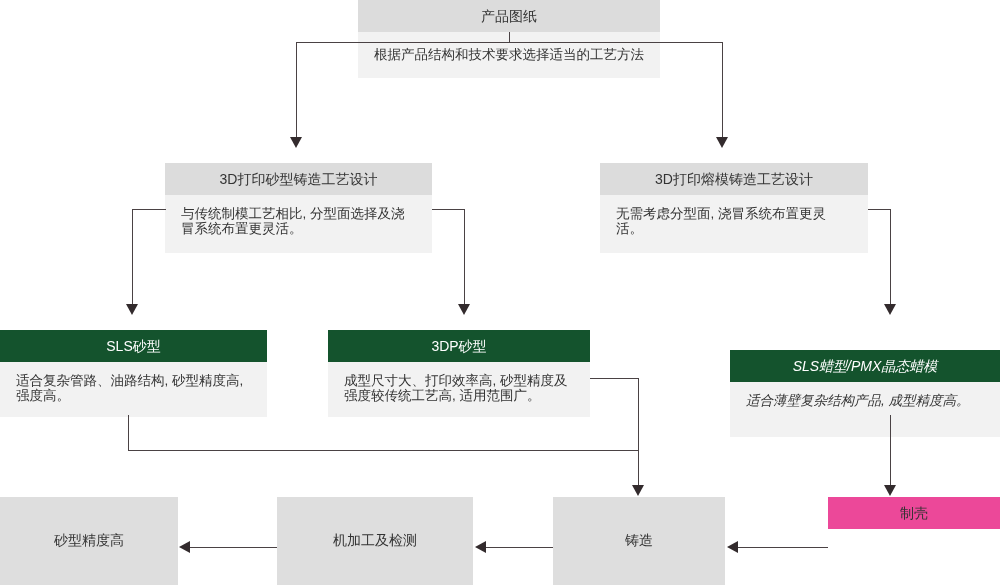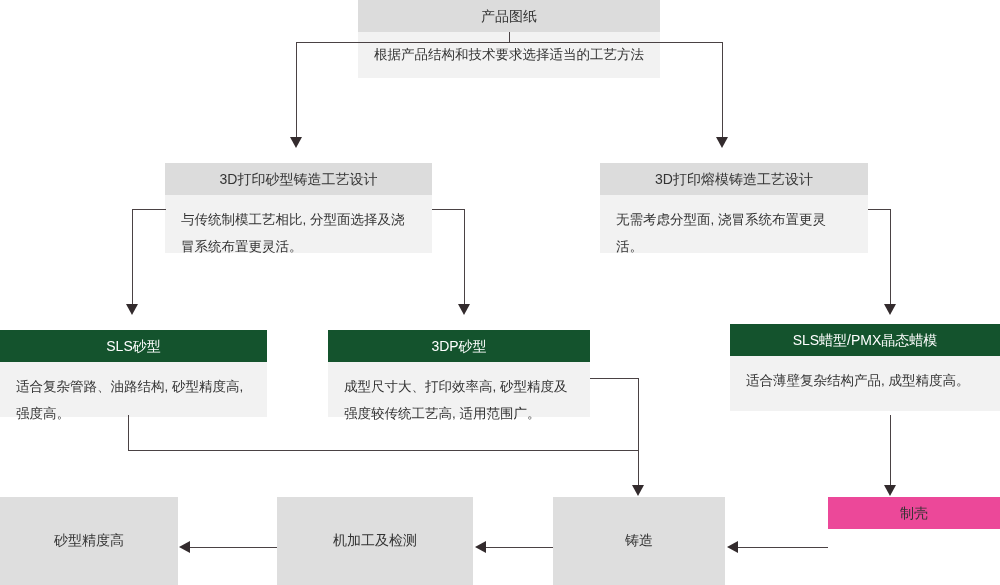--- a/index.html
+++ b/index.html
@@ -21,21 +21,21 @@
     line-height:32px;
     height:32px;
     text-align:center;
     white-space:nowrap;
   }
   .node .hdr.accent{background:#14532d;color:#ffffff;}
   .node .body{
     background:#f2f2f2;
     color:#333333;
     font-size:13.5px;
-    line-height:27px;
+    line-height:15px;
     padding:11px 16px 12px 16px;
     box-sizing:border-box;
   }
   .node .body.center{text-align:right;}
 
   
   .plain{
     position:absolute;box-sizing:border-box;
     background:#dedede;color:#333333;
     font-size:14px;
@@ -101,21 +101,21 @@
   <div class="node" style="left:0px;top:330px;width:267px;">
     <div class="hdr accent">SLS砂型</div>
     <div class="body" style="height:55px;">适合复杂管路、油路结构, 砂型精度高, 强度高。</div>
   </div>
 
   <div class="node" style="left:328px;top:330px;width:262px;">
     <div class="hdr accent">3DP砂型</div>
     <div class="body" style="height:55px;">成型尺寸大、打印效率高, 砂型精度及强度较传统工艺高, 适用范围广。</div>
   </div>
 
-  <div class="node" style="left:730px;top:324px;width:270px;">
+  <div class="node" style="left:730px;top:350px;width:270px;font-style:italic;">
     <div class="hdr accent">SLS蜡型/PMX晶态蜡模</div>
     <div class="body" style="height:55px;">适合薄壁复杂结构产品, 成型精度高。</div>
   </div>
 
   <div class="ln lv" style="left:128px;top:415px;height:36px;"></div>
   <div class="ln lh" style="left:128px;top:450px;width:511px;"></div>
 
   <div class="ln lh" style="left:590px;top:378px;width:49px;"></div>
   <div class="ln lv" style="left:638px;top:378px;height:107px;"></div>
   <div class="arrow down" style="left:632px;top:485px;"></div>

